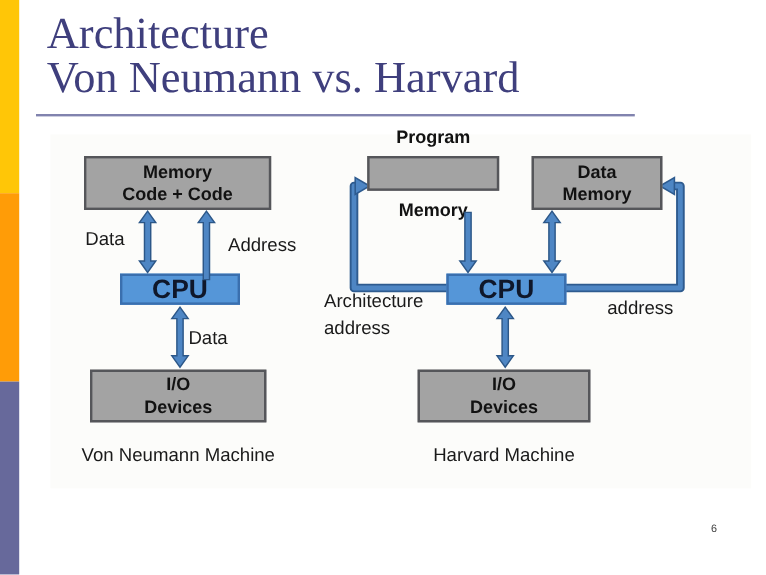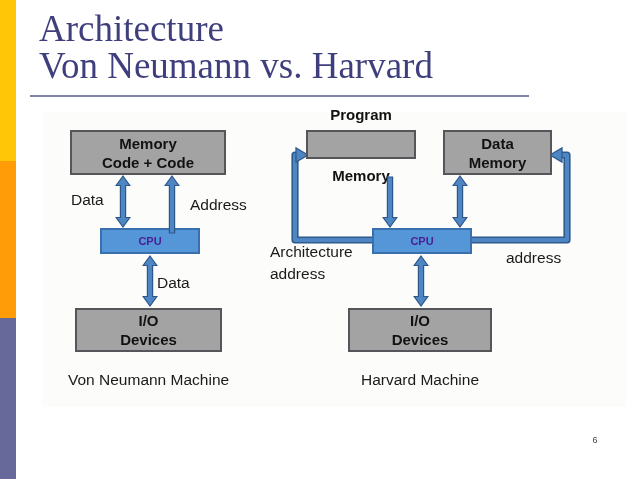--- a/index.html
+++ b/index.html
@@ -28,21 +28,21 @@
   .node {
     position:absolute; box-sizing:border-box;
     background:#a3a3a3; border:2px solid #55565A;
     display:flex; flex-direction:column; align-items:center; justify-content:center;
     font-weight:bold; font-size:15px; line-height:19px; color:#121212; text-align:center;
   }
   .cpu {
     position:absolute; box-sizing:border-box;
     background:#5596D8; border:2px solid #3A6FAE;
     display:flex; align-items:center; justify-content:center;
-    font-weight:bold; font-size:11px; color:#4c1d95;
+    font-weight:bold; font-size:22px; color:#0f172a;
   }
   #vn-memory { left:70px;  top:130px; width:156px; height:45px; }
   #vn-cpu    { left:100px; top:228px; width:100px; height:26px; }
   #vn-io     { left:75px;  top:308px; width:147px; height:44px; }
   #h-pmem    { left:306px; top:130px; width:110px; height:29px;gap:42px; }
   #h-dmem    { left:443px; top:130px; width:109px; height:45px; }
   #h-cpu     { left:372px; top:228px; width:100px; height:26px; }
   #h-io      { left:348px; top:308px; width:144px; height:44px; }
 
   

